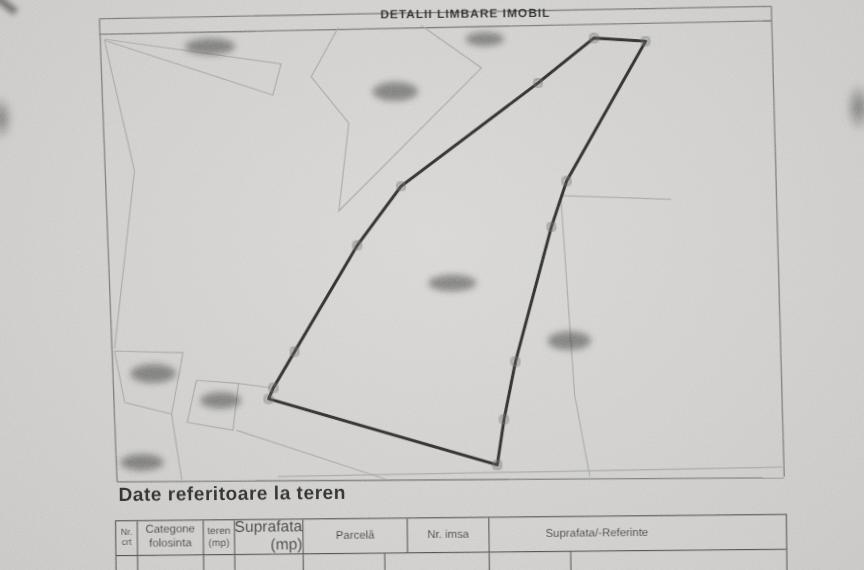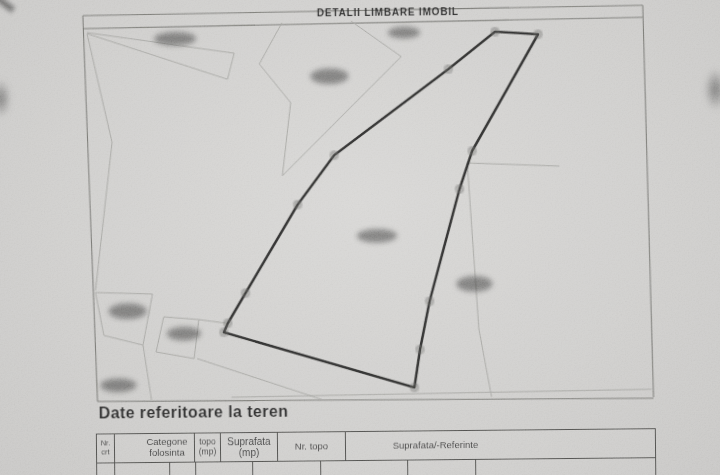--- a/index.html
+++ b/index.html
@@ -133,34 +133,37 @@
   <div class="map-title">DETALII LIMBARE IMOBIL</div>
 
   <div class="section-heading">Date referitoare la teren</div>
 
   <div id="land-table">
     <div class="thead" id="table-head">
         <div class="th" style="width: 18px; font-size: 7.5px;">
           <span>Nr.</span>
           <span>crt</span>
         </div>
-        <div class="th" style="width: 55px; font-size: 9.5px; margin-left: 25px;">
+        <div class="th" style="width: 55px; font-size: 9.5px;">
           <span>Categone</span>
           <span>folosinta</span>
         </div>
         <div class="th" style="width: 26px; font-size: 8.5px;">
-          <span>topo</span>
+          <span>teren</span>
           <span>(mp)</span>
         </div>
-        <div class="th" style="width: 57px; font-size: 10px;">
+        <div class="th" style="width: 57px; font-size: 13px; align-items: flex-end;">
           <span>Suprafata</span>
           <span>(mp)</span>
         </div>
+        <div class="th" style="width: 87px; font-size: 9.5px;">
+          <span>Parcelă</span>
+        </div>
         <div class="th" style="width: 68px; font-size: 9.5px;">
-          <span>Nr. topo</span>
+          <span>Nr. imsa</span>
         </div>
         <div class="th" style="width: 179px; font-size: 9.5px;">
           <span>Suprafata/-Referinte</span>
         </div>
       </div>
     <div class="trow" id="table-empty-row">
         <div class="td" style="width: 18px;"></div>
         <div class="td" style="width: 55px;"></div>
         <div class="td" style="width: 26px;"></div>
         <div class="td" style="width: 57px;"></div>

